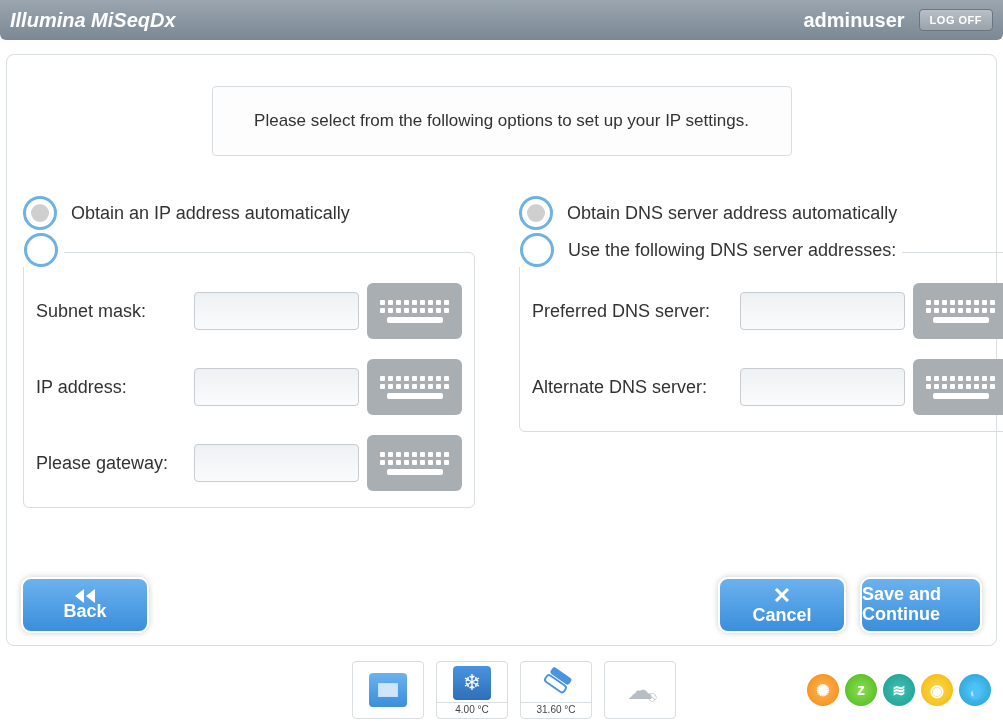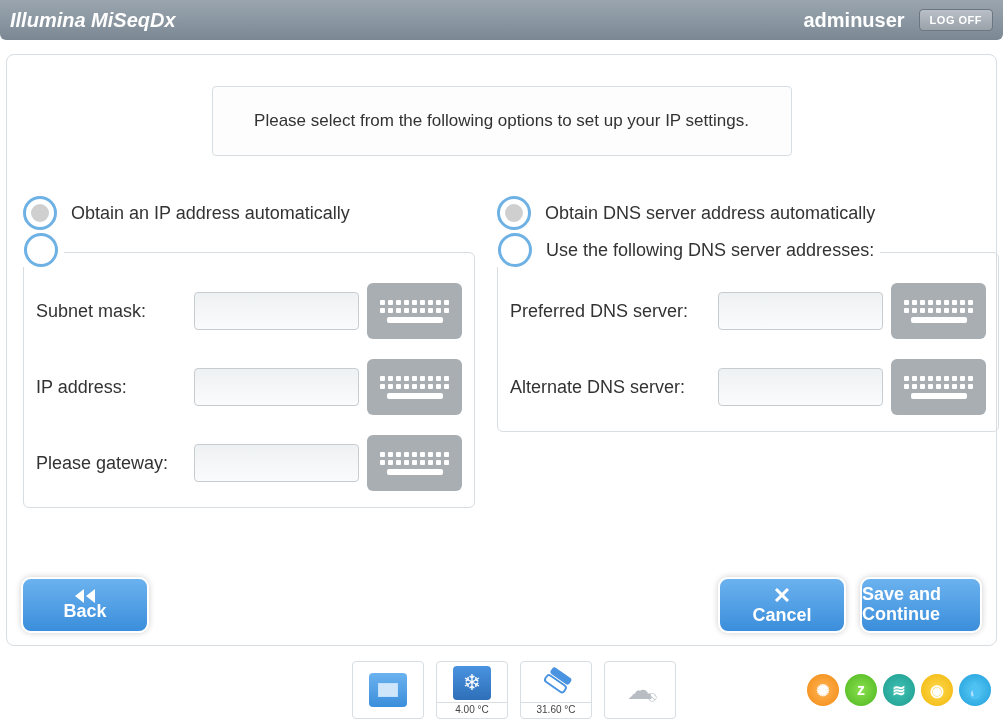--- a/index.html
+++ b/index.html
@@ -11,21 +11,21 @@
     .header-user { font-size: 20px; margin-right: 14px; font-weight: bold; }
     .logoff-btn { background: linear-gradient(#b8bfc6, #9aa2aa); border: 1px solid #6c7680; color: #fff; font-size: 11px; padding: 4px 10px; border-radius: 4px; cursor: pointer; font-weight: bold; letter-spacing: 0.5px; }
 
     
     .main-panel { position: absolute; top: 54px; left: 6px; right: 6px; bottom: 80px; border: 1px solid #d7dde1; border-radius: 8px; background: #fff; padding: 25px 10px 10px 10px; }
 
     
     .instruction { width: 580px; margin: 6px auto 40px auto; border: 1px solid #d7dde1; border-radius: 4px; padding: 24px 20px; text-align: center; font-size: 17px; color: #333; background: #fdfdfd; }
 
     
-    .cols { display: flex; gap: 22px; padding: 0 6px; }
+    .cols { display: flex; gap: 44px; padding: 0 6px; }
     .col { flex: 1; }
 
     
     .radio-row { display: flex; align-items: center; gap: 14px; margin-bottom: 22px; }
     .radio-outer { width: 34px; height: 34px; border: 3px solid #6eb1e4; border-radius: 50%; display:flex; align-items:center; justify-content:center; cursor:pointer; flex-shrink:0; }
     .radio-outer.selected::after { content:''; width:18px; height:18px; background:#cfcfcf; border-radius:50%; }
     .radio-label { font-size: 18px; color: #333; }
 
     
     .fieldset { position: relative; border: 1px solid #d7dde1; border-radius: 6px; padding: 30px 12px 12px 12px; margin-top: -44px; }

